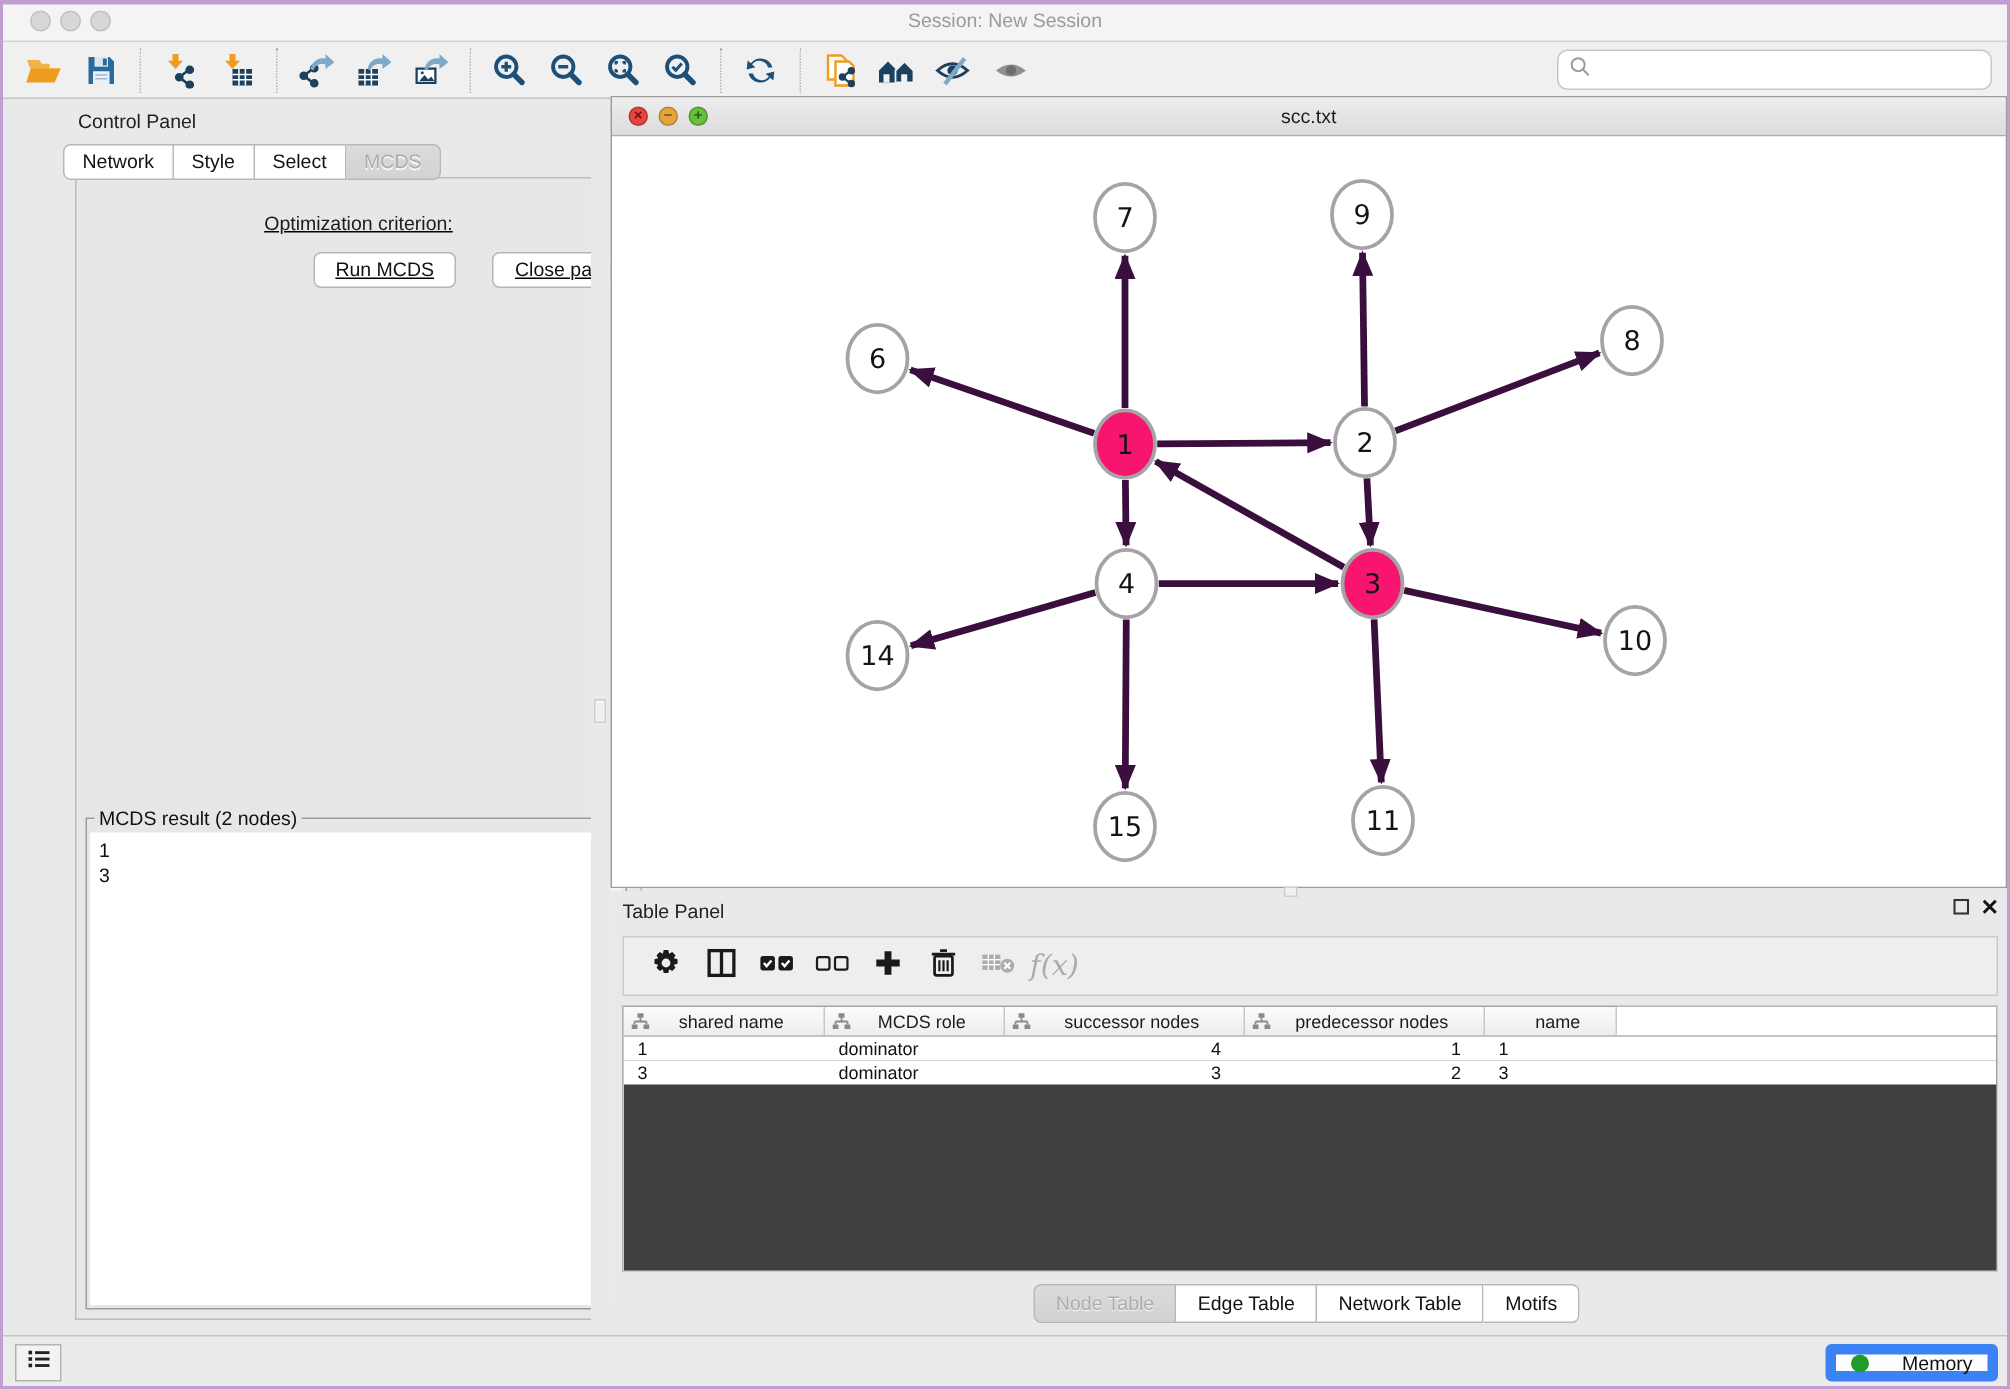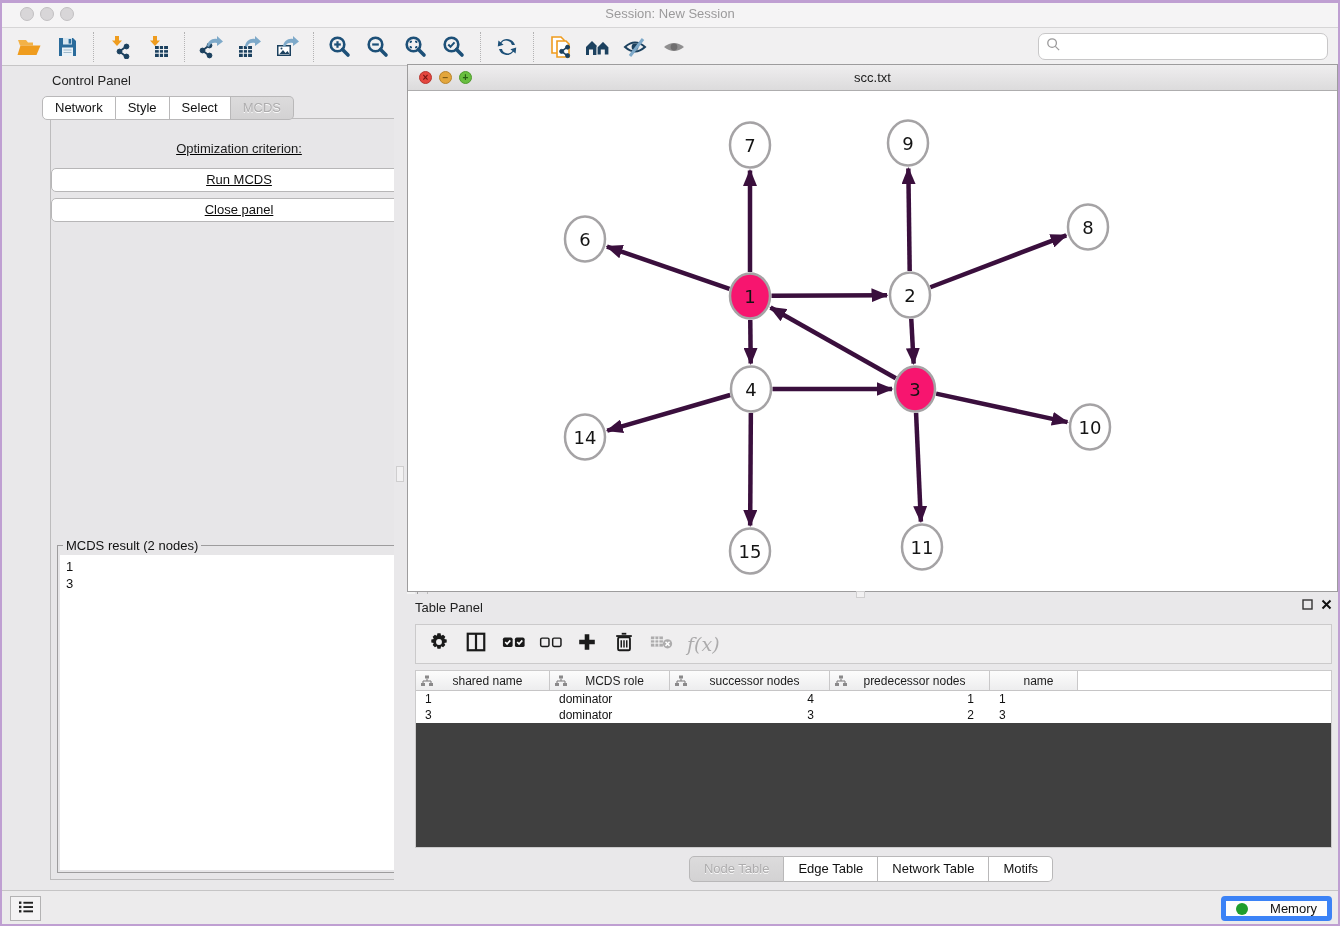--- a/index.html
+++ b/index.html
@@ -28,21 +28,21 @@
   .panel-btns span { display:inline-flex; }
   .cp-tabs { position:absolute; left:0; right:0; top:30px; display:flex; justify-content:flex-start; z-index:2; }
   .tab-seg { font-size:13px; color:#111; background:#fff; border:1px solid #b9b8b9; border-left:none; padding:3px 12px 4px; cursor:default; }
   .tab-seg:first-child { border-left:1px solid #b9b8b9; border-radius:5px 0 0 5px; }
   .tab-seg:last-child { border-radius:0 5px 5px 0; }
   .tab-seg.selected { background:linear-gradient(#dcdbdc,#d3d2d3); color:#adacad; text-shadow:0 1px 0 rgba(255,255,255,.9); }
   .cp-content { position:absolute; left:8px; right:8px; top:52px; bottom:10px; border:1px solid #bdbcbd; background:#e7e6e8;text-decoration:underline; }
   .opt-label { text-align:center; margin-top:22px; font-size:13px; color:#1c1c1c; }
   .dropdown { position:relative; margin:9px auto 0; width:312px; height:23px; background:#fff; border:1px solid #b7b6b7; border-radius:5px; font-size:13px; color:#111; display:flex; align-items:center; padding-left:10px; }
   .dropdown .stepper { position:absolute; right:6px; top:3px; }
-  .btn-row { display:flex; justify-content:flex-end; gap:6px; margin-top:12px;flex-direction:column; }
+  .btn-row { display:flex; justify-content:flex-end; gap:24px; margin-top:12px; }
   .push-btn { background:#fff; border:1px solid #b7b6b7; border-radius:5px; font-size:13px; color:#111; padding:3px 14px 4px; font-family:"Liberation Sans",sans-serif; cursor:default; }
   .mcds-result { position:absolute; left:6px; right:9px; top:426px; bottom:6px; border:1px solid #9d9c9d; background:#e7e6e8; }
   .mcds-result .legend { position:absolute; left:5px; top:-8px; background:#e7e6e8; padding:0 3px; font-size:13px; color:#111; }
   .mcds-textarea { position:absolute; left:2px; right:2px; top:9px; bottom:2px; background:#fff; font-size:13px; color:#111; line-height:17px; padding:3px 0 0 6px; }
   .mcds-scroll { position:absolute; right:2px; top:9px; bottom:2px; width:13px; background:#f4f4f4; border-left:1px solid #e2e2e2; }
 
   
   .v-splitter { position:absolute; left:394px; top:66px; width:13px; height:824px; background:#e9e8ea; }
   .v-grip { position:absolute; left:2px; top:400px; width:8px; height:16px; background:#f2f1f2; border:1px solid #cfcecf; }
   .h-grip { position:absolute; left:449px; top:-3px; width:9px; height:7px; background:#f2f1f2; border:1px solid #cfcecf; }
@@ -55,36 +55,36 @@
   .tl2.red { background:#e4463e; border:1px solid #b6352f; color:#741311; }
   .tl2.yellow { background:#e3a63c; border:1px solid #b8842d; color:#7d5a14; }
   .tl2.green { background:#68be3f; border:1px solid #4f9a2e; color:#275f14; }
   .net-canvas { position:absolute; left:0; top:26px; width:929px; height:500px; background:#fff; }
 
   
   .table-panel { position:absolute; left:407px; top:594px; width:933px; height:296px; background:#e9e8ea; }
   .tp-header { position:relative; height:26px; }
   .tp-header .tp-title { position:absolute; left:8px; top:6px; font-size:13px; color:#222; }
   .tp-toolbar { position:absolute; left:8px; right:8px; top:30px; height:40px; background:#efeeef; border:1px solid #cbcacb; display:flex; align-items:center; padding-left:12px; gap:5px; }
-  .tp-btn { width:32px; height:30px; display:flex; align-items:center; justify-content:flex-start; }
+  .tp-btn { width:32px; height:30px; display:flex; align-items:center; justify-content:center; }
   .tp-btn.disabled { opacity:.95; }
   .fx-glyph { font-family:"DejaVu Serif",serif; font-style:italic; font-size:19px; color:#a9a8a9; }
   .tp-table { position:absolute; left:8px; right:8px; top:76px; bottom:42px; background:#404040; border:1px solid #cbcacb; overflow:hidden; }
   .t-header { display:flex; height:20px; background:linear-gradient(#fcfcfc,#ededee); border-bottom:1px solid #c6c5c6; }
   .t-hcell { position:relative; display:flex; align-items:center; border-right:1px solid #c9c8c9; font-size:12px; color:#1c1c1c; }
   .t-hcell .hicon { position:absolute; left:5px; top:4px; }
   .t-hcell .hlabel { flex:1; text-align:center; padding-left:10px; }
   .t-row { display:flex; height:16px; font-size:12px; color:#111; background:#fff; }
   .t-cell { overflow:hidden; white-space:nowrap; }
   .tp-tabs { position:absolute; left:0; right:5px; bottom:8px; display:flex; justify-content:center; }
 
   
   .statusbar { position:absolute; left:0; top:890px; width:1340px; height:36px; background:#ecebec; border-top:1px solid #c5c4c5; }
   .list-btn { position:absolute; left:10px; top:5px; width:31px; height:25px; background:#f4f3f4; border:1px solid #b3b2b3; display:flex; align-items:center; justify-content:center; }
-  .memory-btn { position:absolute; right:8px; top:5px; height:25px; background:#fdfdfd; border:5px solid #3b82f6; border-radius:4px; display:flex; align-items:center; gap:22px; padding:0 10px; font-size:13px; color:#111; }
+  .memory-btn { position:absolute; right:8px; top:5px; height:25px; background:#fdfdfd; border:7px solid #3b82f6; border-radius:4px; display:flex; align-items:center; gap:22px; padding:0 10px; font-size:13px; color:#111; }
   .memory-dot { width:12px; height:12px; border-radius:50%; }
 </style>
 </head>
 <body>
 
 <div class="app">
   <div class="purple-frame"></div>
 
   <div class="titlebar">
     <span class="tl gray" style="left:20px"></span>

